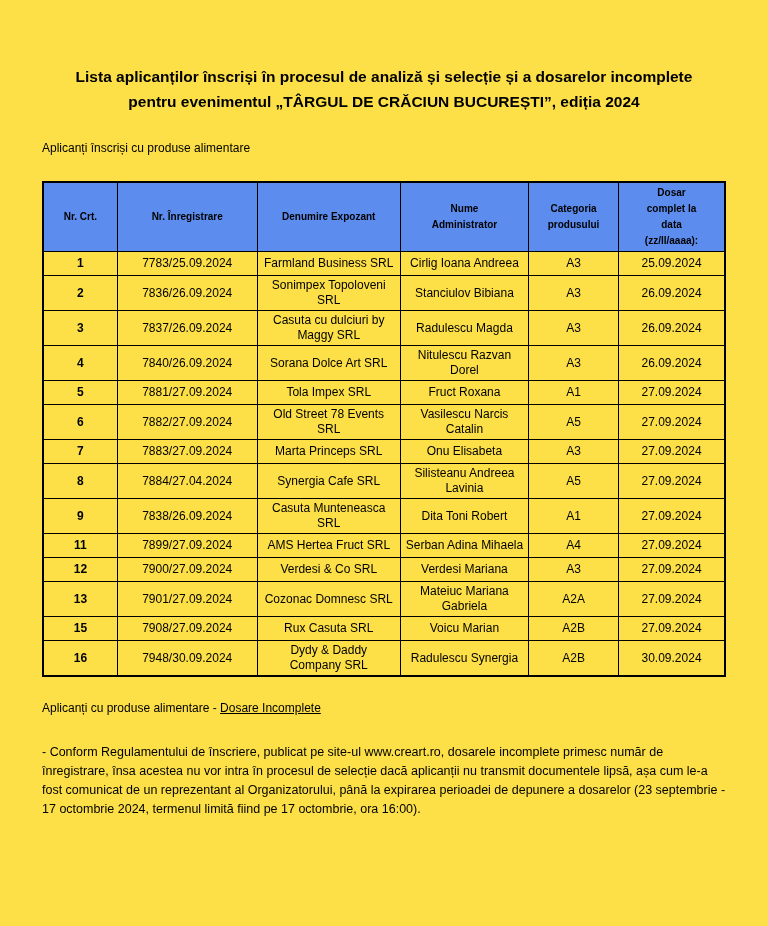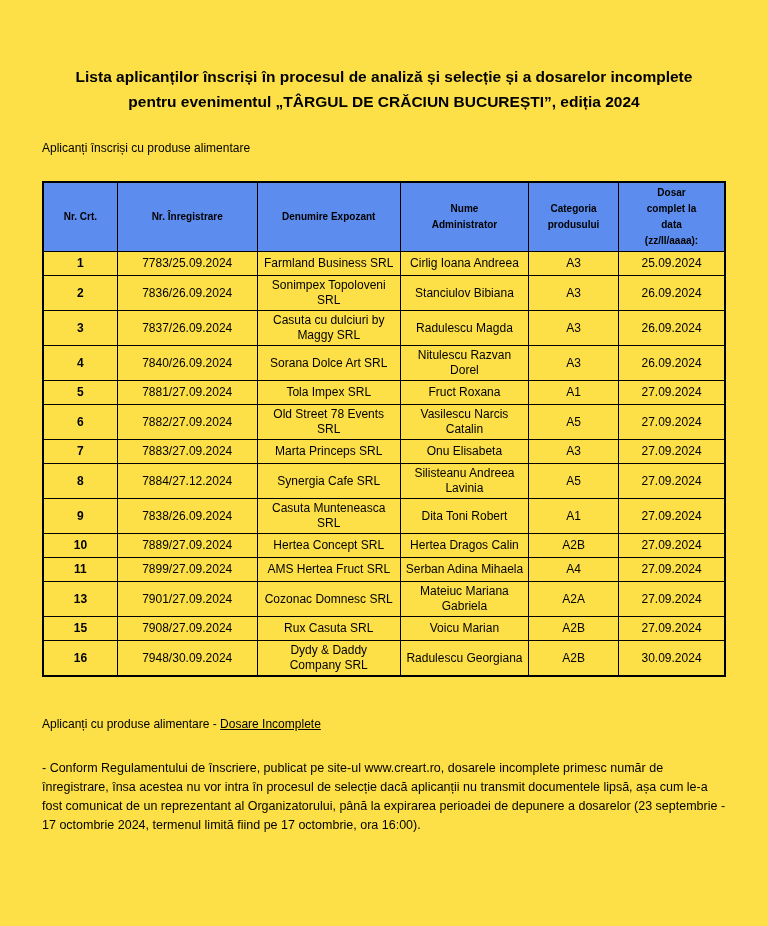--- a/index.html
+++ b/index.html
@@ -61,21 +61,21 @@
   }
   table.applicants td:first-child { font-weight: bold; }
 
   .notes { margin-top: 28px; }
   .note {
     font-size: 12.5px;
     line-height: 19px;
     margin: 0 0 9px 0;
     text-align: left;
   }
-  .incomplete-heading { margin-top: 40px; }
+  .incomplete-heading { margin-top: 24px; }
 </style>
 </head>
 <body>
 
 <div class="page">
 
   <div class="title-block">
     <div>Lista aplicanților înscriși în procesul de analiză și selecție și a dosarelor incomplete</div>
     <div>pentru evenimentul „TÂRGUL DE CRĂCIUN BUCUREȘTI”, ediția 2024</div>
   </div>
@@ -163,50 +163,50 @@
         <tr>
           <td>7</td>
           <td>7883/27.09.2024</td>
           <td>Marta Princeps SRL</td>
           <td>Onu Elisabeta</td>
           <td>A3</td>
           <td>27.09.2024</td>
         </tr>
         <tr>
           <td>8</td>
-          <td>7884/27.12.2024</td>
+          <td>7884/27.04.2024</td>
           <td>Synergia Cafe SRL</td>
           <td>Silisteanu Andreea
 Lavinia</td>
           <td>A5</td>
           <td>27.09.2024</td>
         </tr>
         <tr>
           <td>9</td>
           <td>7838/26.09.2024</td>
           <td>Casuta Munteneasca
 SRL</td>
           <td>Dita Toni Robert</td>
           <td>A1</td>
           <td>27.09.2024</td>
         </tr>
         <tr>
-          <td>10</td>
-          <td>7889/27.09.2024</td>
-          <td>Hertea Concept SRL</td>
-          <td>Hertea Dragos Calin</td>
-          <td>A2B</td>
-          <td>27.09.2024</td>
-        </tr>
-        <tr>
           <td>11</td>
           <td>7899/27.09.2024</td>
           <td>AMS Hertea Fruct SRL</td>
           <td>Serban Adina Mihaela</td>
           <td>A4</td>
+          <td>27.09.2024</td>
+        </tr>
+        <tr>
+          <td>12</td>
+          <td>7900/27.09.2024</td>
+          <td>Verdesi &amp; Co SRL</td>
+          <td>Verdesi Mariana</td>
+          <td>A3</td>
           <td>27.09.2024</td>
         </tr>
         <tr>
           <td>13</td>
           <td>7901/27.09.2024</td>
           <td>Cozonac Domnesc SRL</td>
           <td>Mateiuc Mariana
 Gabriela</td>
           <td>A2A</td>
           <td>27.09.2024</td>
@@ -217,21 +217,21 @@
           <td>Rux Casuta SRL</td>
           <td>Voicu Marian</td>
           <td>A2B</td>
           <td>27.09.2024</td>
         </tr>
         <tr>
           <td>16</td>
           <td>7948/30.09.2024</td>
           <td>Dydy &amp; Daddy
 Company SRL</td>
-          <td>Radulescu Georgiana</td>
+          <td>Radulescu Synergia</td>
           <td>A2B</td>
           <td>30.09.2024</td>
         </tr>
       </tbody>
   </table>
 
   <div class="section-heading incomplete-heading">
     <span>Aplicanți cu produse alimentare - </span><span class="underlined">Dosare Incomplete</span>
   </div>
 

